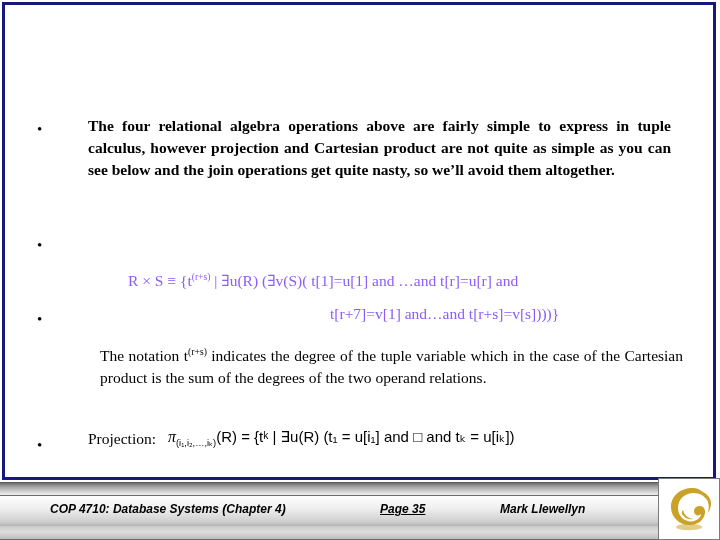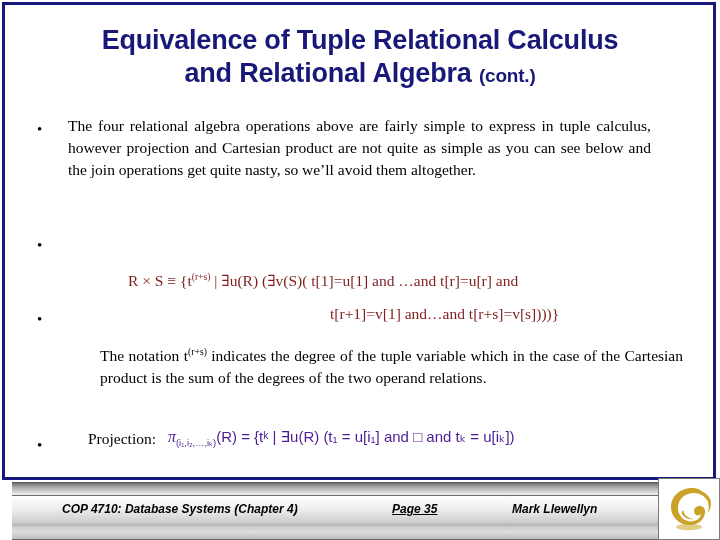--- a/index.html
+++ b/index.html
@@ -65,52 +65,52 @@
     color: #000000;
     font-family: "Liberation Serif", "DejaVu Serif", serif;
     font-size: 15.5px;
     line-height: 22px;
     text-align: justify;
   }
   .para.nojust { text-align: left; }
 
   .formula {
     position: absolute;
-    color: #7f1d1d;
+    color: #8b5cf6;
     font-family: "Liberation Serif", "DejaVu Serif", serif;
     font-size: 15.5px;
     line-height: 22px;
     white-space: nowrap;
   }
 
   sup.tiny { font-size: 0.62em; vertical-align: super; }
   sub.tiny { font-size: 0.62em; vertical-align: sub; }
 
   
   .mathline {
     position: absolute;
-    color: #4c1d95;
+    color: #000000;
     font-family: "Liberation Sans", "DejaVu Sans", sans-serif;
     font-size: 15px;
     line-height: 20px;
     white-space: nowrap;
     font-weight: bold;
   }
   .mathline .pi {
     font-family: "Liberation Serif", "DejaVu Serif", serif;
     font-style: italic;
     font-weight: normal;
     font-size: 16px;
   }
   .mathline .light { font-weight: normal; }
 
   
   #footer {
     position: absolute;
-    left: 12px;
+    left: 0;
     top: 482px;
     width: 684px;
     height: 58px;
     background: #ffffff;
   }
   .bar {
     position: absolute;
     left: 0;
     width: 720px;
   }
@@ -162,39 +162,34 @@
   }
   #logo-box svg { display: block; }
 </style>
 </head>
 <body>
 
 <div id="slide">
 
   <div id="frame"></div>
 
-  <div id="title">
-    <span>Equivalence of Tuple Relational Calculus</span><br>
-    <span>and Relational Algebra</span>
-    <span class="cont">(cont.)</span>
-  </div>
 
   <div class="body-area">
 
     <div class="bullet-dot" style="left:37px; top:122px;">•</div>
-    <div class="para" style="left:68px; top:115px; width:583px;">The four relational algebra operations above are fairly simple to express in tuple calculus, however projection and Cartesian product are not quite as simple as you can see below and the join operations get quite nasty, so we’ll avoid them altogether.</div>
+    <div class="para" style="left:88px; top:115px; width:583px;font-weight:bold;">The four relational algebra operations above are fairly simple to express in tuple calculus, however projection and Cartesian product are not quite as simple as you can see below and the join operations get quite nasty, so we’ll avoid them altogether.</div>
 
     <div class="bullet-dot" style="left:37px; top:238px;">•</div>
 
     <div class="formula" style="left:128px; top:266px;">
       <span>R × S ≡ {t</span><sup class="tiny">(r+s)</sup><span> | ∃u(R) (∃v(S)( t[1]=u[1] and …and t[r]=u[r] and</span>
     </div>
 
     <div class="bullet-dot" style="left:37px; top:312px;">•</div>
-    <div class="formula" style="left:330px; top:303px;">t[r+1]=v[1] and…and t[r+s]=v[s])))}</div>
+    <div class="formula" style="left:330px; top:303px;">t[r+7]=v[1] and…and t[r+s]=v[s])))}</div>
 
     <div class="para" style="left:100px; top:341px; width:583px;">
       <span>The notation t</span><sup class="tiny">(r+s)</sup><span> indicates the degree of the tuple variable which in the case of the Cartesian product is the sum of the degrees of the two operand relations.</span>
     </div>
 
     <div class="bullet-dot" style="left:37px; top:438px;">•</div>
     <div class="para nojust" style="left:88px; top:428px; width:80px;">Projection:</div>
 
     <div class="mathline" style="left:168px; top:427px;">
       <span class="pi">π</span><sub class="tiny light">(i₁,i₂,…,iₖ)</sub><span class="light">(R) = {tᵏ | ∃u(R) (t₁ = u[i₁] and □  and tₖ = u[iₖ])</span>

